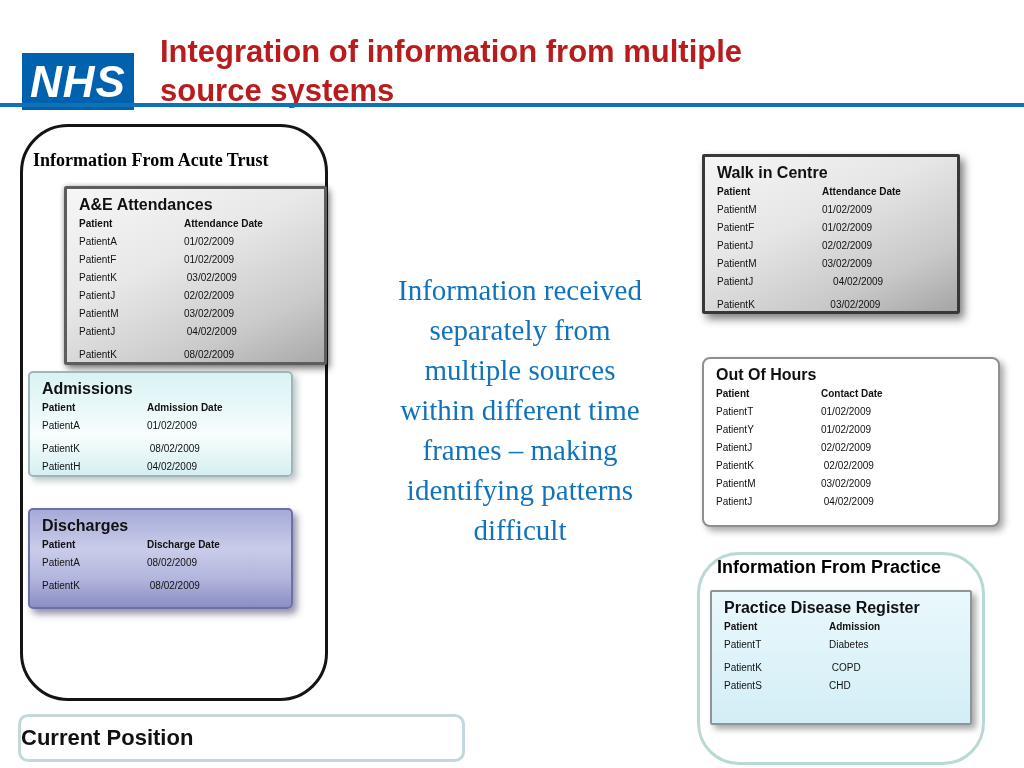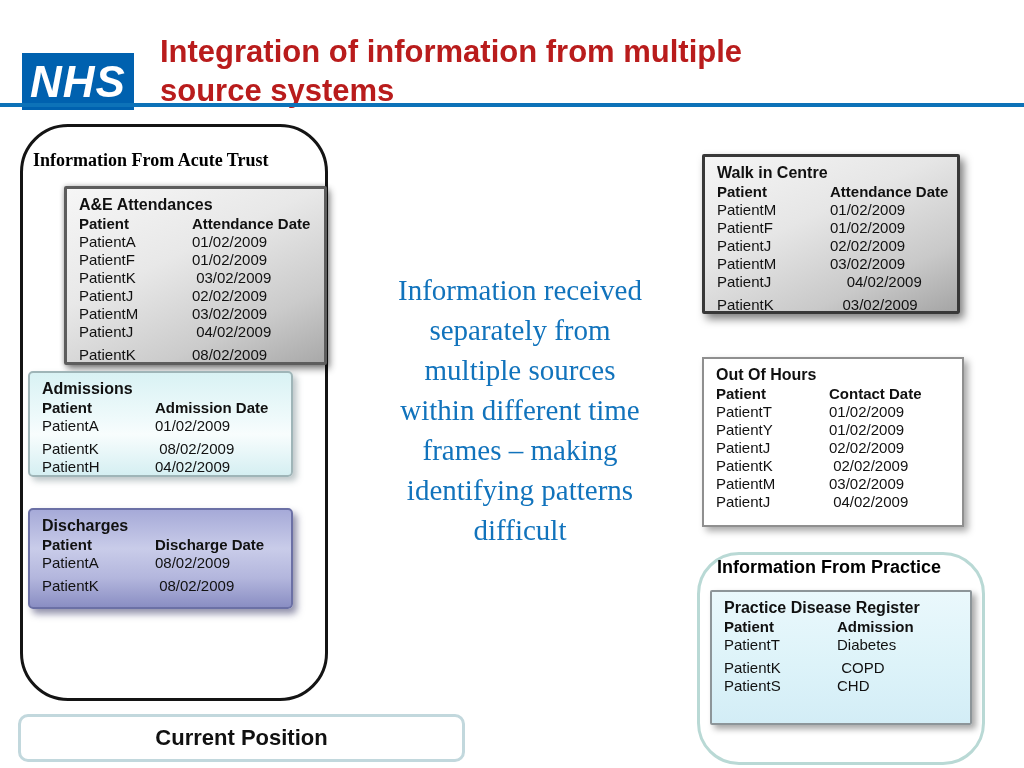--- a/index.html
+++ b/index.html
@@ -18,21 +18,21 @@
   #acute-panel{position:absolute;left:20px;top:124px;width:308px;height:577px;
                border:3px solid #141414;border-radius:48px;box-sizing:border-box;background:#fff;}
   #acute-title{position:absolute;left:33px;top:150px;margin:0;font-size:18px;font-weight:bold;color:#000;font-family:Liberation Serif, serif;}
   #practice-panel{position:absolute;left:697px;top:552px;width:288px;height:213px;
                   border:3px solid #B9D9D5;border-radius:42px;box-sizing:border-box;background:#fff;}
   #practice-title{position:absolute;left:717px;top:557px;margin:0;font-size:18px;font-weight:bold;color:#000;}
 
   
   .data-table{position:absolute;box-sizing:border-box;padding:5px 12px;overflow:hidden;color:#111;}
   .tbl-title{font-size:16px;font-weight:bold;line-height:21px;white-space:pre;}
-  .tbl-row{display:flex;font-size:15px;line-height:18px;gap:8px;}
+  .tbl-row{display:flex;font-size:10px;line-height:18px;}
   .tbl-head{font-weight:bold;}
   .c1{width:105px;flex:none;white-space:pre;}
   .c2{white-space:pre;}
   .gap-before{margin-top:5px;}
 
   #tbl-ae{left:28px;top:186px;width:263px;height:179px;
           background:linear-gradient(155deg,#f6f6f6 0%,#e8e8e8 40%,#cbcbcb 75%,#a9a9a9 100%);
           border:3px solid #5d5d5d;border-radius:2px;
           box-shadow:3px 4px 7px rgba(0,0,0,.45),0 0 5px rgba(0,0,0,.25);margin-left:36px;}
   #tbl-adm{left:28px;top:371px;width:265px;height:106px;
@@ -40,37 +40,37 @@
            border:2px solid #9fb5b8;border-radius:5px;
            box-shadow:4px 4px 6px rgba(110,130,135,.45);}
   #tbl-dis{left:28px;top:508px;width:265px;height:101px;
            background:linear-gradient(180deg,#a6aad8 0%,#c9cce9 40%,#b3b6dd 70%,#8a8ec3 100%);
            border:2px solid #6b70a5;border-radius:5px;
            box-shadow:4px 5px 7px rgba(40,40,90,.5);}
   #tbl-wic{left:702px;top:154px;width:258px;height:160px;
            background:linear-gradient(155deg,#f5f5f5 0%,#e6e6e6 40%,#c9c9c9 75%,#a5a5a5 100%);
            border:3px solid #383838;border-radius:2px;
            box-shadow:4px 5px 8px rgba(0,0,0,.5);}
-  #tbl-ooh{left:702px;top:357px;width:262px;height:170px;background:#fff;
-           border:2px solid #8f8f8f;border-radius:0;
+  #tbl-ooh{left:702px;top:357px;width:298px;height:170px;background:#fff;
+           border:2px solid #8f8f8f;border-radius:8px;
            box-shadow:4px 4px 7px rgba(0,0,0,.35);}
   #tbl-pdr{left:710px;top:590px;width:262px;height:135px;
            background:linear-gradient(180deg,#eaf8fc 0%,#ddf3f9 55%,#d3edf6 100%);
            border:2px solid #8d9599;border-radius:2px;
            box-shadow:4px 4px 6px rgba(0,0,0,.35);}
 
   
   #summary{position:absolute;left:348px;top:270px;width:344px;text-align:center;
            font-family:"Liberation Serif","DejaVu Serif",serif;font-size:29px;line-height:40px;
            color:#1173BC;}
 
   
   #current-position{position:absolute;left:18px;top:714px;width:447px;height:48px;box-sizing:border-box;
                     border:3px solid #C2D8DD;border-radius:10px;background:#fff;
-                    display:flex;align-items:center;justify-content:center;
+                    display:flex;align-items:center;
                     font-size:22px;font-weight:bold;color:#111;}
 </style>
 </head>
 <body>
 
 <div class="slide">
 
   <div id="nhs-logo">NHS</div>
   <h1 id="slide-title">
     <span>Integration of information from multiple</span><br>

